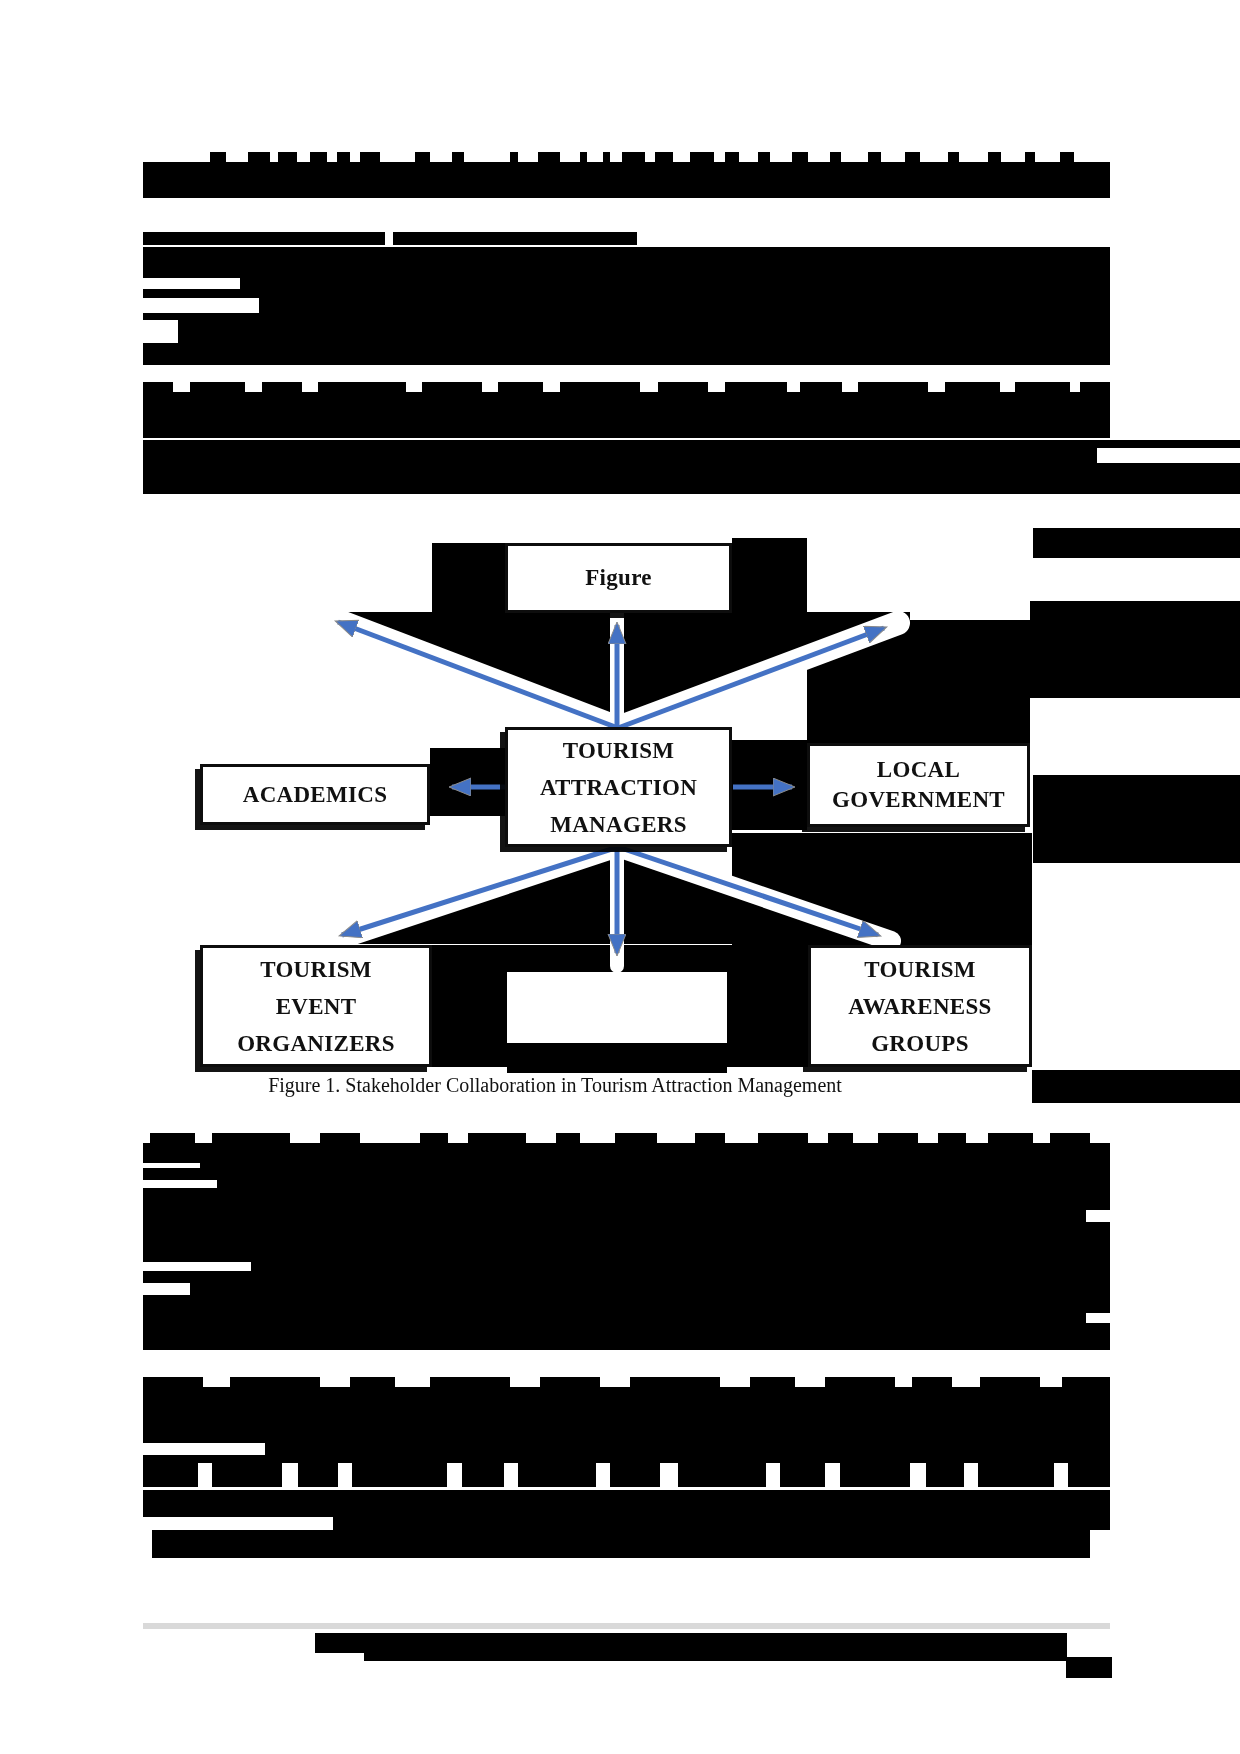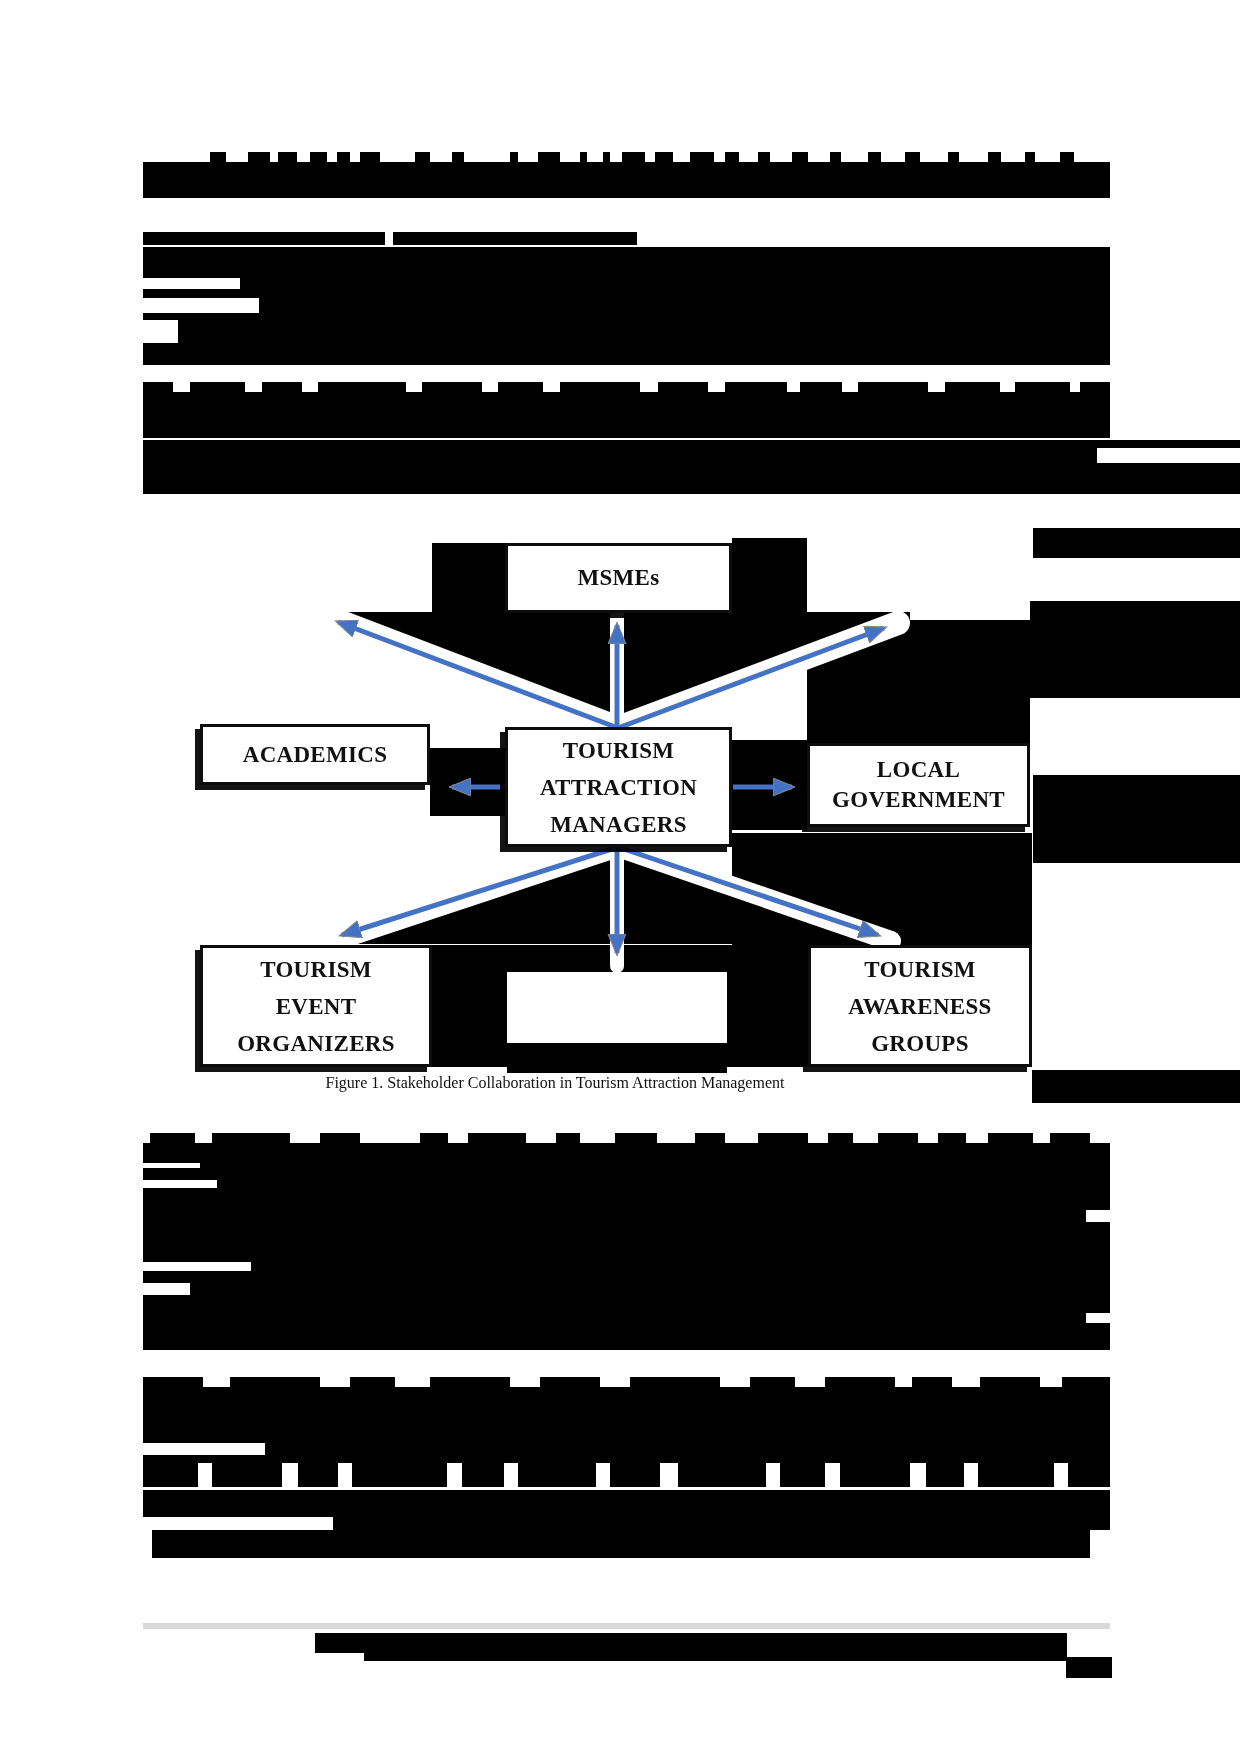--- a/index.html
+++ b/index.html
@@ -13,21 +13,21 @@
     border:3px solid #0d0d0d;box-shadow:-5px 5px 0 rgba(0,0,0,.92);
     display:flex;align-items:center;justify-content:center;text-align:center;
     font-weight:bold;font-size:23px;color:#111;white-space:pre-line;
     letter-spacing:.3px;
   }
   .lh2{line-height:30px;}
   .lh3{line-height:37px;}
   .lh1{line-height:26px;}
   #fig-caption{
     position:absolute;left:0;top:1074px;width:1110px;text-align:center;
-    font-size:16px;color:#111;white-space:pre-line;
+    font-size:20px;color:#111;white-space:pre-line;
   }
 </style>
 </head>
 <body>
 
 <div id="page">
 
   <svg id="bg-svg" viewBox="0 0 1240 1754" xmlns="http://www.w3.org/2000/svg">
     <defs>
       <marker id="ah" markerUnits="userSpaceOnUse" markerWidth="24" markerHeight="20" refX="19" refY="9" orient="auto">
@@ -208,24 +208,24 @@
       <rect x="143" y="1623" width="967" height="6" fill="#D9D9D9"></rect>
     </g>
     <g fill="#000">
       <rect x="315" y="1633" width="752" height="20"></rect>
       <rect x="364" y="1653" width="703" height="8"></rect>
       <rect x="1066" y="1657" width="46" height="21"></rect>
     </g>
   </svg>
 
 
-  <div class="fig-box lh1" style="left:505px;top:543px;width:227px;height:70px;">MSMEs</div>
-
-
-  <div class="fig-box lh1" style="left:200px;top:724px;width:230px;height:61px;">ACADEMICS</div>
+  <div class="fig-box lh1" style="left:505px;top:543px;width:227px;height:70px;">Figure</div>
+
+
+  <div class="fig-box lh1" style="left:200px;top:764px;width:230px;height:61px;">ACADEMICS</div>
 
   <div class="fig-box lh3" style="left:505px;top:727px;width:227px;height:120px;">TOURISM
 ATTRACTION
 MANAGERS</div>
 
   <div class="fig-box lh2" style="left:807px;top:743px;width:223px;height:84px;">LOCAL
 GOVERNMENT</div>
 
   <div class="fig-box lh3" style="left:200px;top:945px;width:232px;height:122px;">TOURISM
 EVENT

